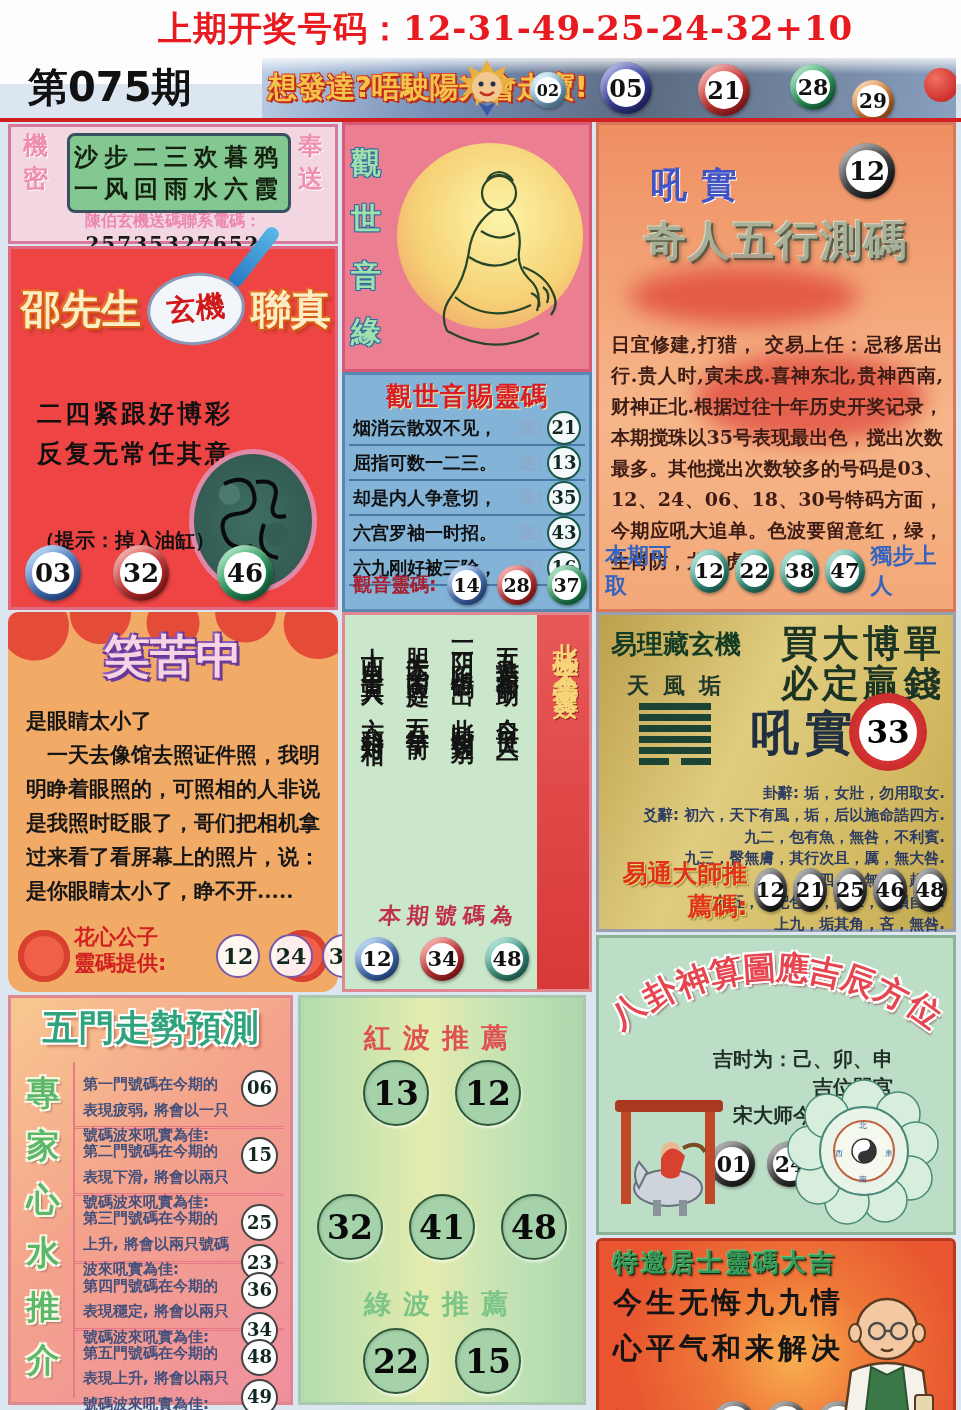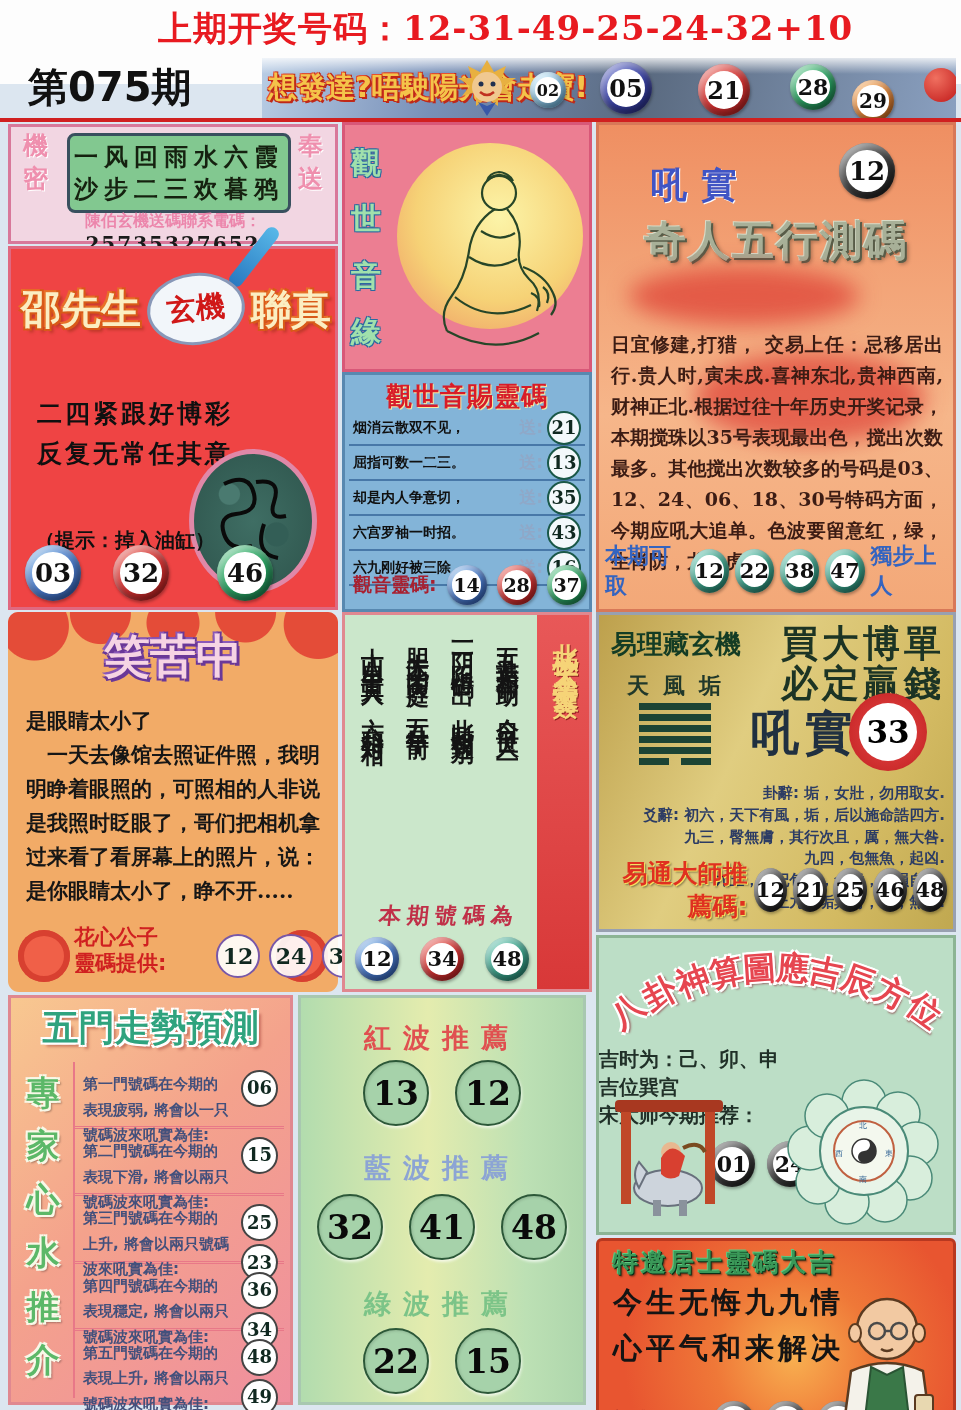--- a/index.html
+++ b/index.html
@@ -62,21 +62,21 @@
   #handleB{position:absolute;width:14px;height:72px;background:linear-gradient(#58b8e8,#2878c0);
          border-radius:7px;transform:rotate(38deg);}
   #sealB{position:absolute;right:18px;top:200px;width:118px;height:134px;border-radius:50%;
          border:5px solid #e088a8;background:
          radial-gradient(circle at 30% 30%,#4a7a70 8%,transparent 9%),
          radial-gradient(circle at 70% 60%,#335e56 10%,transparent 11%),
          radial-gradient(circle at 50% 80%,#49756b 9%,transparent 10%),
          radial-gradient(#3f6e64,#2e544c);}
   .btxt{font-size:25px;font-weight:bold;color:#101010;font-family:"DejaVu Serif",serif;letter-spacing:3px;}
   
-  #boxC{left:8px;top:612px;width:330px;height:380px;background:#f2ab67;border-radius:11px;}
+  #boxC{left:8px;top:612px;width:330px;height:380px;background:#f2ab67;border-radius:16px;}
   #cloudC{position:absolute;left:0;top:0;right:0;height:78px;border-radius:10px 10px 0 0;
      background:
       radial-gradient(circle at 8% 18%,#e44c38 34px,transparent 35px),
       radial-gradient(circle at 28% 2%,#e44c38 30px,transparent 31px),
       radial-gradient(circle at 50% 14%,#e44c38 26px,transparent 27px),
       radial-gradient(circle at 72% 0%,#e44c38 30px,transparent 31px),
       radial-gradient(circle at 94% 16%,#e44c38 34px,transparent 35px);}
   #titleC{position:absolute;left:0;right:0;top:14px;text-align:center;font-size:46px;font-weight:bold;
       color:#f6d4e4;text-shadow:3px 3px 0 #6a3898,-2px -2px 0 #8a58b8,2px -2px 0 #6a3898,-2px 2px 0 #6a3898;}
   #jokeC{position:absolute;left:18px;right:14px;top:92px;font-size:21px;line-height:1.62;
@@ -104,21 +104,21 @@
   #boxEtop{left:342px;top:122px;width:250px;height:250px;background:#ec7e92;border:3px solid #d85878;}
   #sideE{position:absolute;left:6px;top:10px;font-size:30px;font-weight:bold;color:#a0e0ac;line-height:1.88;
       text-shadow:-1px -1px 0 #2a6aa0,1px -1px 0 #2a6aa0,-1px 1px 0 #2a6aa0,1px 1px 0 #2a6aa0;}
   #haloE{position:absolute;left:52px;top:18px;width:186px;height:186px;border-radius:50%;
       background:radial-gradient(circle at 55% 40%,#fcf4a8,#f6d276 55%,#f0a86a 85%,rgba(240,150,110,0));}
   #boxEbot{left:342px;top:372px;width:250px;height:240px;background:#83b4d8;border:3px solid #5888b0;}
   #titleE{position:absolute;left:0;right:0;top:4px;text-align:center;font-size:26px;font-weight:bold;color:#d81c28;
       text-shadow:1px 1px 0 #f8e8a0;letter-spacing:1px;}
   .grow{position:relative;height:33px;border-bottom:2px solid #4878a8;display:flex;align-items:center;
       padding:0 4px;}
-  .grow .gt{font-size:14px;font-weight:bold;color:#101010;font-family:"DejaVu Serif",serif;flex:1;letter-spacing:0px;}
+  .grow .gt{font-size:18px;font-weight:bold;color:#101010;font-family:"DejaVu Serif",serif;flex:1;letter-spacing:0px;}
   .grow .gs{font-size:17px;font-weight:bold;color:#8fa8c8;margin-right:4px;}
   .grow .cnum{width:30px;height:30px;font-size:18px;}
   #gfoot{position:absolute;left:0;right:0;bottom:4px;display:flex;align-items:center;gap:10px;padding-left:8px;}
   #gfoot .lbl{font-size:19px;font-weight:bold;color:#a82030;}
   
   #boxF{left:342px;top:612px;width:250px;height:380px;background:#cbe7cb;border:3px solid #e08890;}
   #stripF{position:absolute;right:0;top:0;bottom:0;width:52px;background:linear-gradient(#e85858,#d83838);}
   #stripF .vt{position:absolute;left:12px;top:8px;font-size:26px;font-weight:bold;color:#f6d478;
       writing-mode:vertical-rl;text-orientation:upright;letter-spacing:7px;
       text-shadow:1px 1px 0 #902020;}
@@ -169,21 +169,21 @@
       justify-content:center;font-size:31px;font-weight:bold;font-family:"DejaVu Serif",serif;}
   #linesI{position:absolute;left:14px;right:8px;top:168px;font-size:15px;font-weight:bold;color:#2c3c64;line-height:1.45;}
   #linesI .ind{padding-left:52px;}
   #footI{position:absolute;left:6px;right:6px;bottom:6px;display:flex;align-items:center;gap:6px;}
   #footI .lbl{font-size:25px;font-weight:bold;color:#e03020;text-shadow:1px 1px 0 #f8e060,2px 2px 2px rgba(0,0,0,.4);}
   
   #boxJ{left:596px;top:935px;width:360px;height:300px;background:#bcdec6;border:3px solid #8cb494;}
   #arcJ{position:absolute;left:4px;right:4px;top:8px;text-align:center;white-space:nowrap;}
   #arcJ span{display:inline-block;font-size:33px;font-weight:bold;color:#e64650;
       text-shadow:-2px -2px 0 #fff,2px -2px 0 #fff,-2px 2px 0 #fff,2px 2px 0 #fff,3px 3px 2px rgba(120,0,20,.5);}
-  .jline{position:absolute;left:0;right:60px;text-align:left;font-size:20px;font-weight:bold;
+  .jline{position:absolute;left:0;right:60px;text-align:right;font-size:20px;font-weight:bold;
       color:#203028;font-family:"DejaVu Serif",serif;}
   #jballs{position:absolute;left:110px;top:203px;display:flex;gap:12px;}
   
   #boxK{left:596px;top:1238px;width:360px;height:216px;border:3px solid #b83820;border-radius:6px;
       background:radial-gradient(circle at 55% 55%,#f8b050 0%,#ef7838 35%,#e85530 75%);}
   #titleK{position:absolute;left:14px;top:5px;font-size:25px;font-weight:bold;color:#3a9858;letter-spacing:3px;
       text-shadow:1px 1px 0 #083018,-1px -1px 0 #60c880,2px 2px 2px rgba(0,0,0,.5);}
   .klines{position:absolute;left:14px;top:38px;font-size:29px;font-weight:bold;color:#141414;
       font-family:"DejaVu Serif",serif;line-height:1.6;letter-spacing:4px;}
   #footK{position:absolute;left:8px;bottom:8px;display:flex;align-items:center;gap:10px;}
@@ -233,22 +233,22 @@
   <div id="boxA" class="box">
     <div class="cornerA charstack abs" style="left:12px;top:2px">
         <span>機</span>
         <span>密</span>
       </div>
     <div class="cornerA charstack abs" style="right:12px;top:2px">
         <span>奉</span>
         <span>送</span>
       </div>
     <div id="poemA">
+      <div>沙步二三欢暮鸦</div>
       <div>一风回雨水六霞</div>
-      <div>沙步二三欢暮鸦</div>
     </div>
     <div id="contactA">
       <span class="p1">陳伯玄機送碼聯系電碼：</span><span class="p2">25735327652</span>
     </div>
   </div>
 
   <div id="boxB" class="box">
     <div class="abs" style="left:10px;top:24px;display:flex;align-items:center;gap:6px">
       <span class="bubbleOrange">邵先生</span>
       <span style="position:relative">
@@ -440,21 +440,20 @@
         </span>
     </div>
   </div>
 
   <div id="boxG" class="box">
     <div class="wlabel" style="top:22px;color:#e05050">紅波推薦</div>
     <div class="wrow" style="top:62px">
       <span class="wcir">13</span>
       <span class="wcir">12</span>
     </div>
-    <div class="wlabel" style="top:152px;color:#8ca4d4">藍波推薦</div>
     <div class="wrow" style="top:196px">
       <span class="wcir">32</span>
       <span class="wcir">41</span>
       <span class="wcir">48</span>
     </div>
     <div class="wlabel" style="top:288px;color:#7cc488">綠波推薦</div>
     <div class="wrow" style="top:330px">
       <span class="wcir">22</span>
       <span class="wcir">15</span>
     </div>
@@ -503,20 +502,21 @@
           <i></i>
         </span>
     </div>
     <div id="houI">吼實</div>
     <div id="flowI">
         <span class="in">33</span>
       </div>
     <div id="linesI">
       <div>卦辭: 垢，女壯，勿用取女.</div>
       <div>爻辭: 初六，天下有風，垢，后以施命誥四方.</div>
+      <div class="ind">九二，包有魚，無咎，不利賓.</div>
       <div class="ind">九三，臀無膚，其行次且，厲，無大咎.</div>
       <div class="ind">九四，包無魚，起凶.</div>
       <div class="ind">九五，以杞包瓜，含章，有隕自天.</div>
       <div class="ind">上九，垢其角，吝，無咎.</div>
     </div>
     <div id="footI">
       <span class="lbl">易通大師推薦碼:</span>
       <span class="ball b-black sz44">
           <span class="bn">12</span>
         </span>

